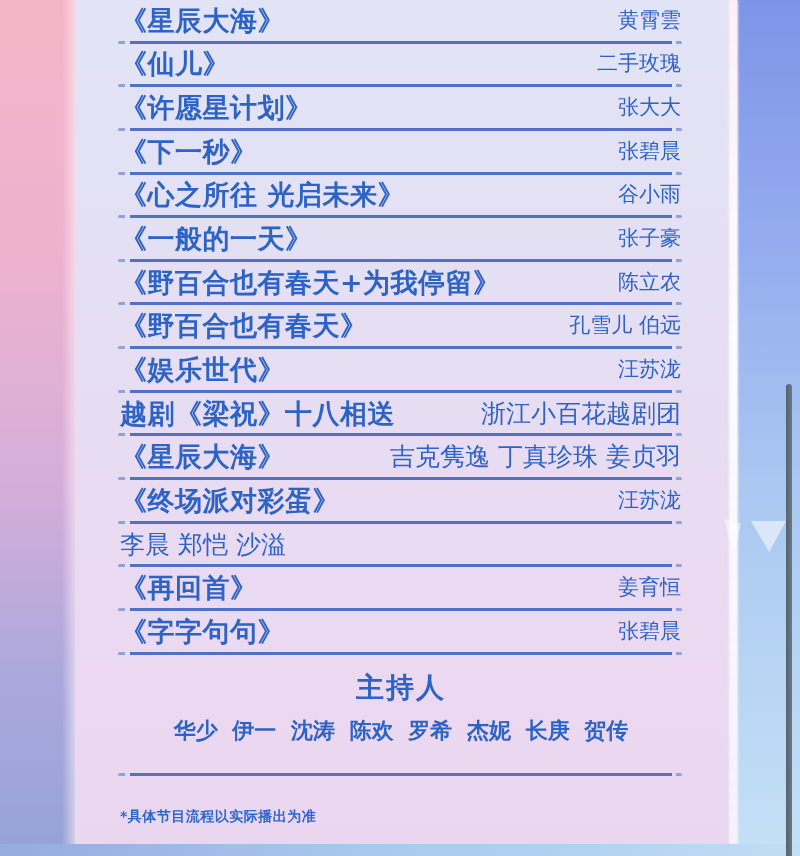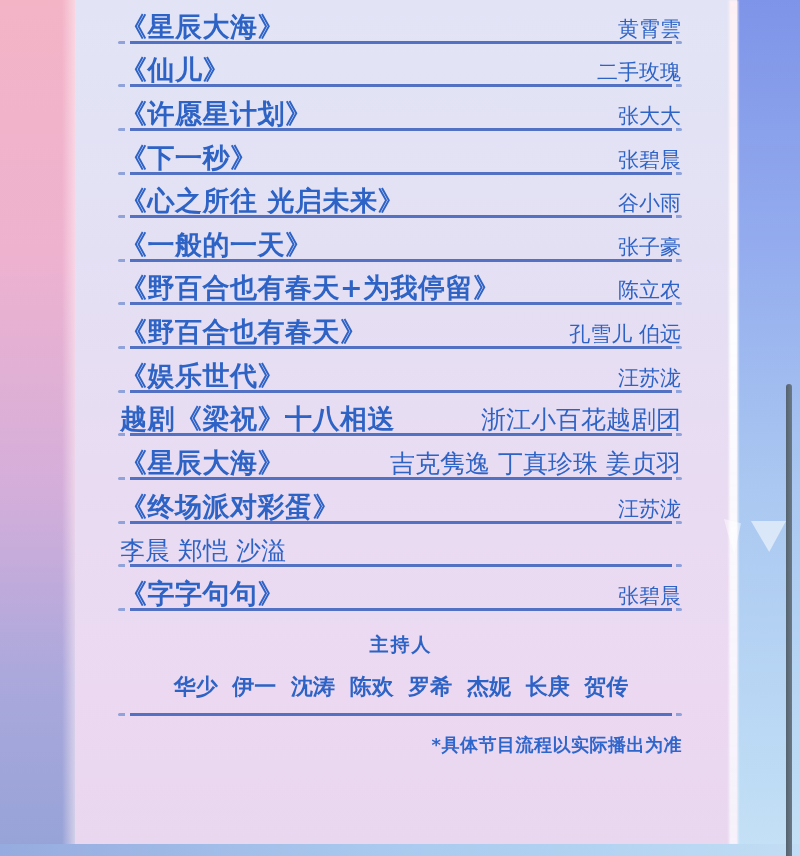--- a/index.html
+++ b/index.html
@@ -75,21 +75,21 @@
   }
   
   .content {
     position: absolute; left: 120px; top: 1px; width: 562px;
     color: var(--text-blue, #2e63c6);
   }
   .rows { display: flex; flex-direction: column; }
   .program-row {
     position: relative;
     height: 43.65px;
-    display: flex; align-items: flex-end; justify-content: space-between;
+    display: flex; align-items: center; justify-content: space-between;
     padding-bottom: 5px;
   }
   .program-title {
     font-size: 27px; font-weight: 700; letter-spacing: 0.5px;
     white-space: nowrap; line-height: 1;
   }
   .program-artist {
     font-size: 21px; font-weight: 400; white-space: nowrap;
     margin-right: 1px; line-height: 1;
   }
@@ -99,31 +99,31 @@
     border-radius: 2px;
     background: linear-gradient(90deg,
       var(--rule-dot, #8fa3da) 0, var(--rule-dot, #8fa3da) 7px,
       transparent 7px, transparent 12px,
       var(--rule-blue, #5271c3) 12px, var(--rule-blue, #5271c3) calc(100% - 10px),
       transparent calc(100% - 10px), transparent calc(100% - 6px),
       var(--rule-dot, #8fa3da) calc(100% - 6px), var(--rule-dot, #8fa3da) 100%);
   }
   .hosts-heading {
     margin-top: 14px; height: 36px; line-height: 36px;
-    text-align: center; font-size: 19px; font-weight: 700; letter-spacing: 2px;
+    text-align: center; font-size: 28px; font-weight: 700; letter-spacing: 2px;
   }
   .hosts-line {
-    position: relative; margin-top: 10px; padding-bottom: 14px;
+    position: relative; margin-top: 10px; padding-bottom: 30px;
     text-align: center; font-size: 22px; font-weight: 700;
     word-spacing: 7px; white-space: nowrap;
   }
   .hosts-line .rule { bottom: 0; }
   .footer-note {
-    margin-top: 17px; text-align: right;
-    font-size: 18px; font-weight: 700; letter-spacing: 0.5px;
+    margin-top: 32px; text-align: left;
+    font-size: 14px; font-weight: 700; letter-spacing: 0.5px;
     color: var(--footer-blue, #2f66cc);
   }
 </style>
 </head>
 <body>
 
 <div class="stage">
   <div class="right-band"></div>
   <div class="left-band"></div>
   <div class="panel"></div>
@@ -205,20 +205,25 @@
     <span class="program-title">《终场派对彩蛋》</span>
     <span class="program-artist">汪苏泷</span>
     <div class="rule"></div>
   </div>
 
   <div class="program-row">
     <span class="program-artist small">李晨 郑恺 沙溢</span>
     <div class="rule"></div>
   </div>
 
+  <div class="program-row">
+    <span class="program-title">《再回首》</span>
+    <span class="program-artist">姜育恒</span>
+    <div class="rule"></div>
+  </div>
 
   <div class="program-row">
     <span class="program-title">《字字句句》</span>
     <span class="program-artist">张碧晨</span>
     <div class="rule"></div>
   </div>
 </div>
 
     <div class="hosts-heading">主持人</div>
 

